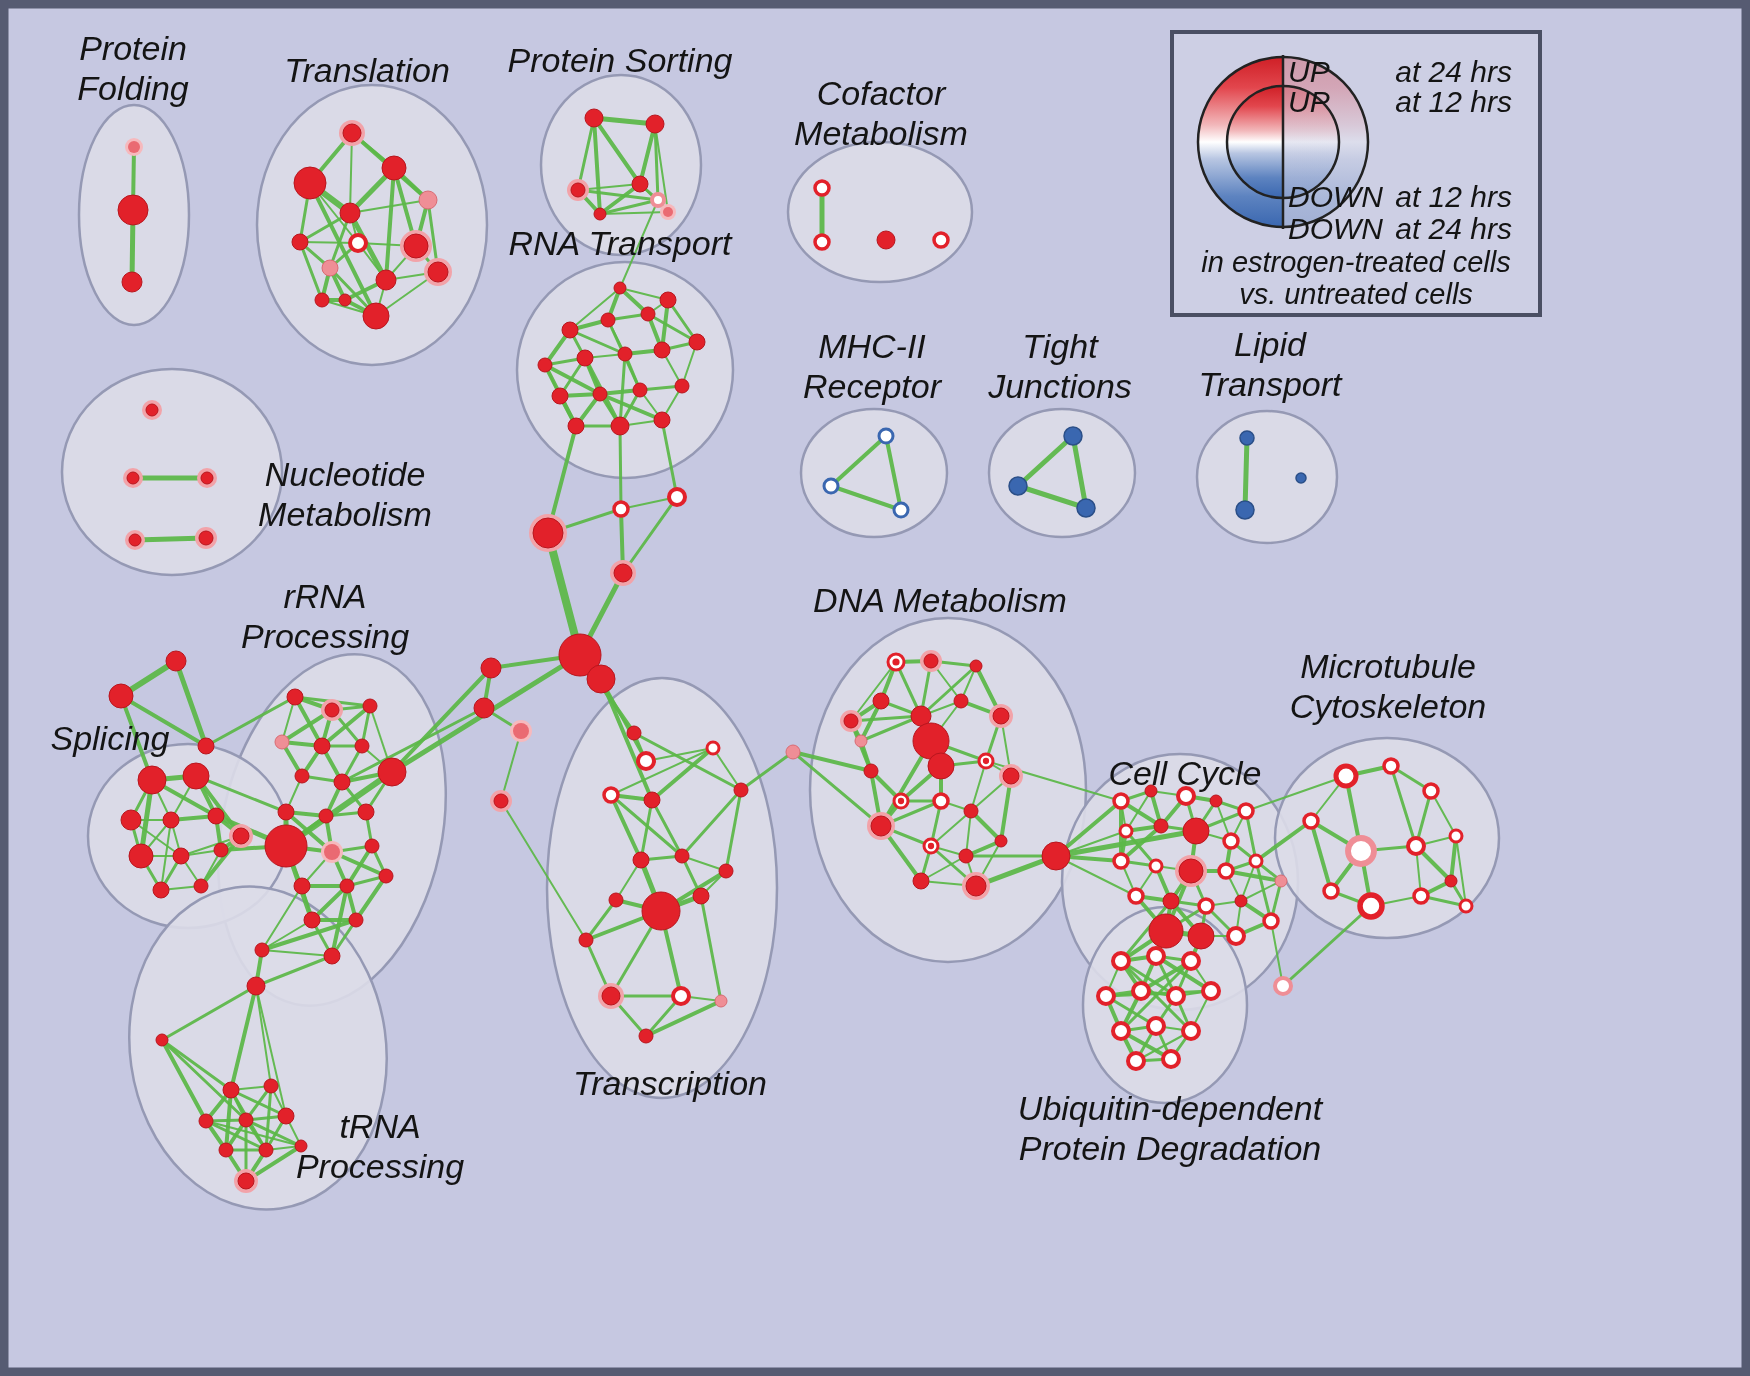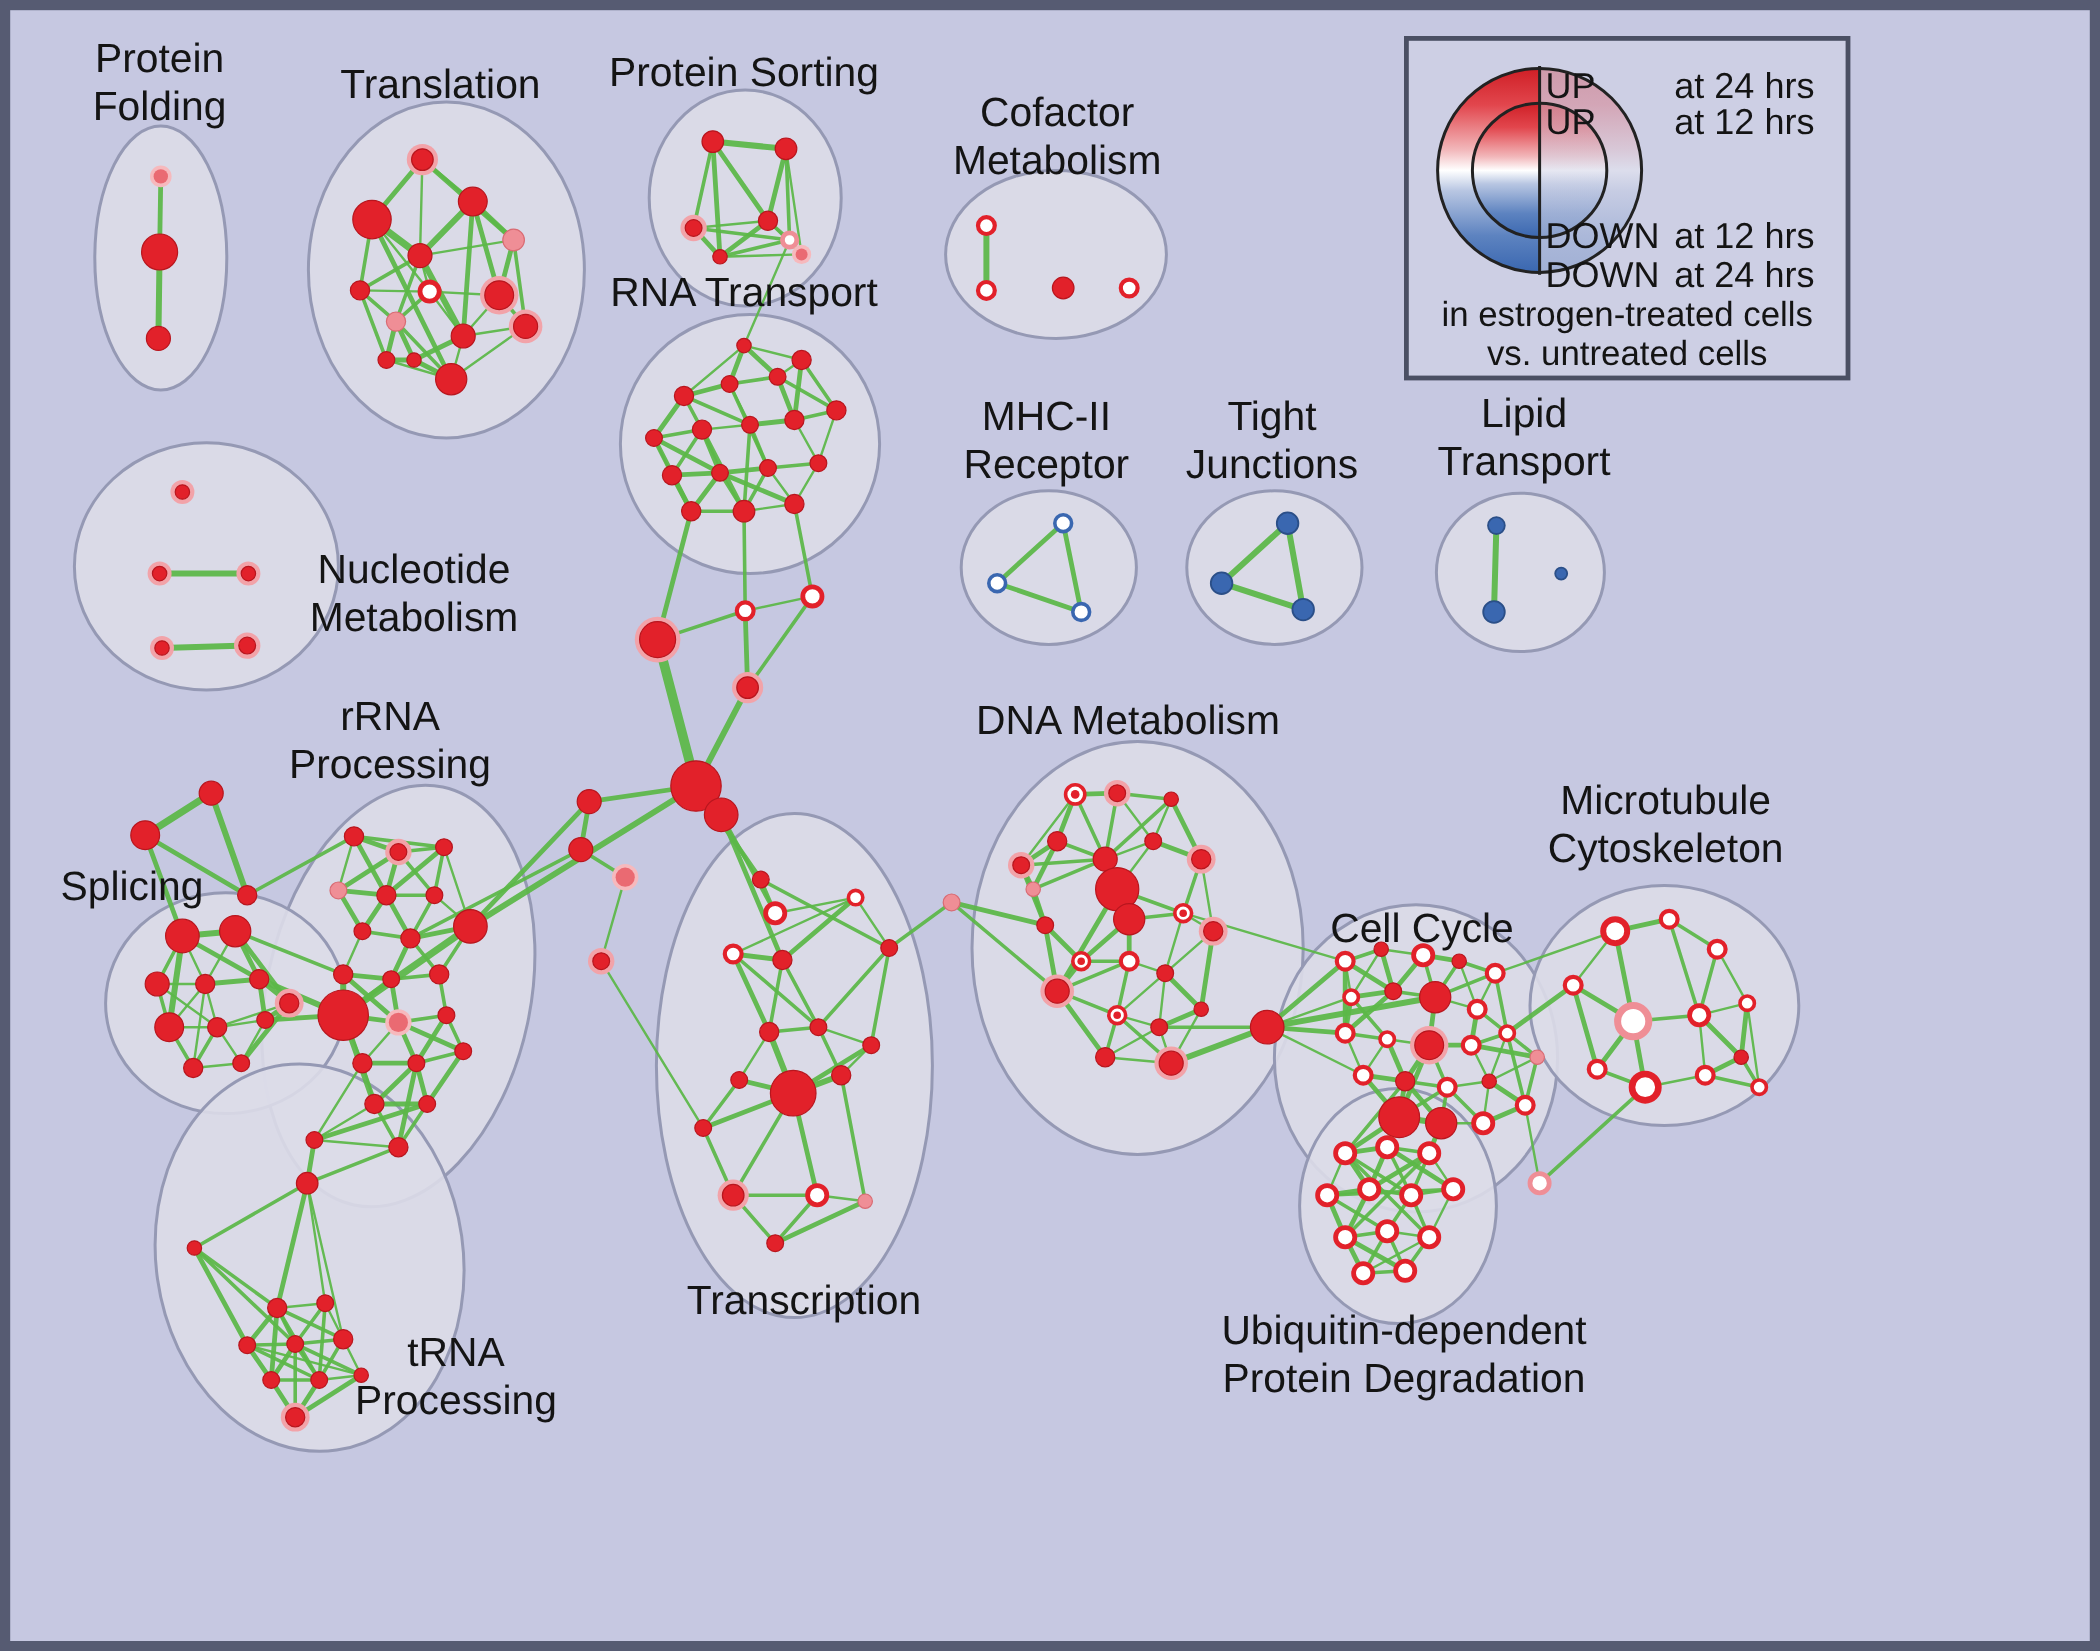--- a/index.html
+++ b/index.html
@@ -1,16 +1,16 @@
 <!DOCTYPE html>
 <html><head>
 <meta charset="utf-8">
 <style>
   html,body{margin:0;padding:0;background:#9fa3be;}
-  .page{width:1750px;height:1376px;position:relative;font-family:"Liberation Sans",sans-serif;}
+  .page{width:1750px;height:1376px;position:relative;font-family:"Liberation Sans",sans-serif;font-style:italic;}
   svg{display:block;}
   text{font-family:"Liberation Sans",sans-serif;fill:#141414;}
   .cluster-label{font-size:34px;}
   .legend-label{font-size:30px;}
   .legend-caption{font-size:29px;}
 </style>
 </head>
 <body>
 
 <div class="page">

